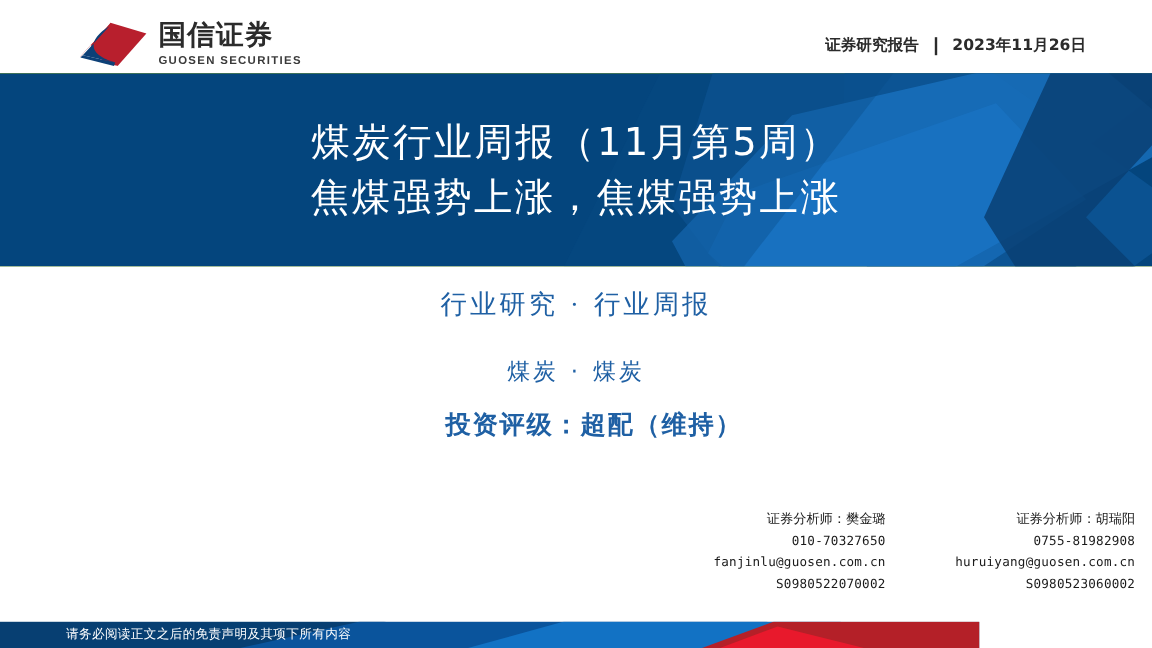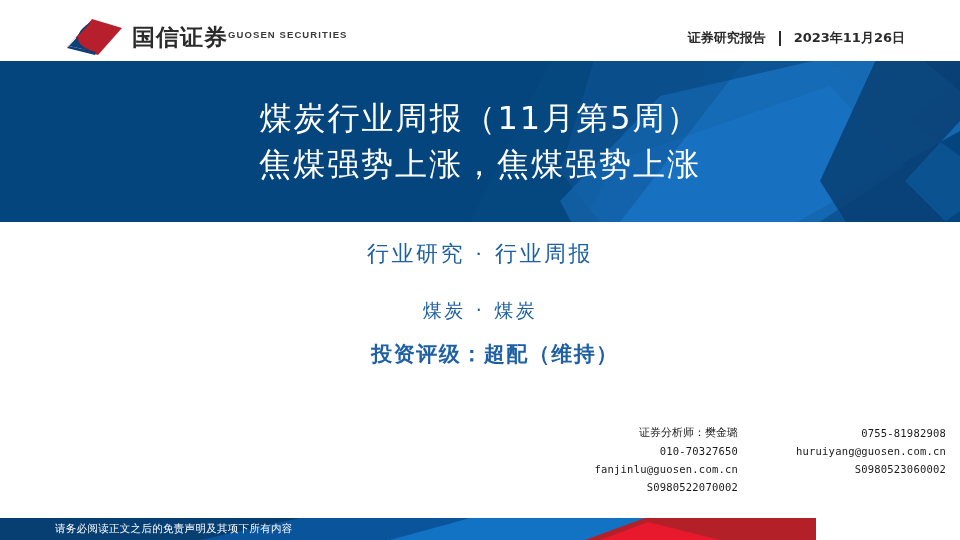--- a/index.html
+++ b/index.html
@@ -28,21 +28,21 @@
     display: flex;
     align-items: center;
   }
   #logo-mark {
     width: 62px; height: 40px;
     margin-right: 8px;
     display: block;
   }
   #logo-text-wrap {
     display: flex;
-    flex-direction: row;
+    flex-direction: column;
     justify-content: space-between;
     line-height: 1;
   }
   #logo-cn {
     font-family: "DejaVu Sans", "Liberation Sans", sans-serif;
     font-size: 23px;
     font-weight: bold;
     color: #2b2b2b;
     letter-spacing: 1px;
     white-space: nowrap;
@@ -276,20 +276,21 @@
 <div id="analysts">
 
   <div class="analyst-col">
     <div class="analyst-name">证券分析师：樊金璐</div>
     <div class="analyst-field">010-70327650</div>
     <div class="analyst-field">fanjinlu@guosen.com.cn</div>
     <div class="analyst-field">S0980522070002</div>
   </div>
 
   <div class="analyst-col">
+    <div class="analyst-name">证券分析师：胡瑞阳</div>
     <div class="analyst-field">0755-81982908</div>
     <div class="analyst-field">huruiyang@guosen.com.cn</div>
     <div class="analyst-field">S0980523060002</div>
   </div>
 
 </div>
 
 <div id="footer">
 
   <svg id="footer-art" viewBox="0 0 960 22" preserveAspectRatio="none">

